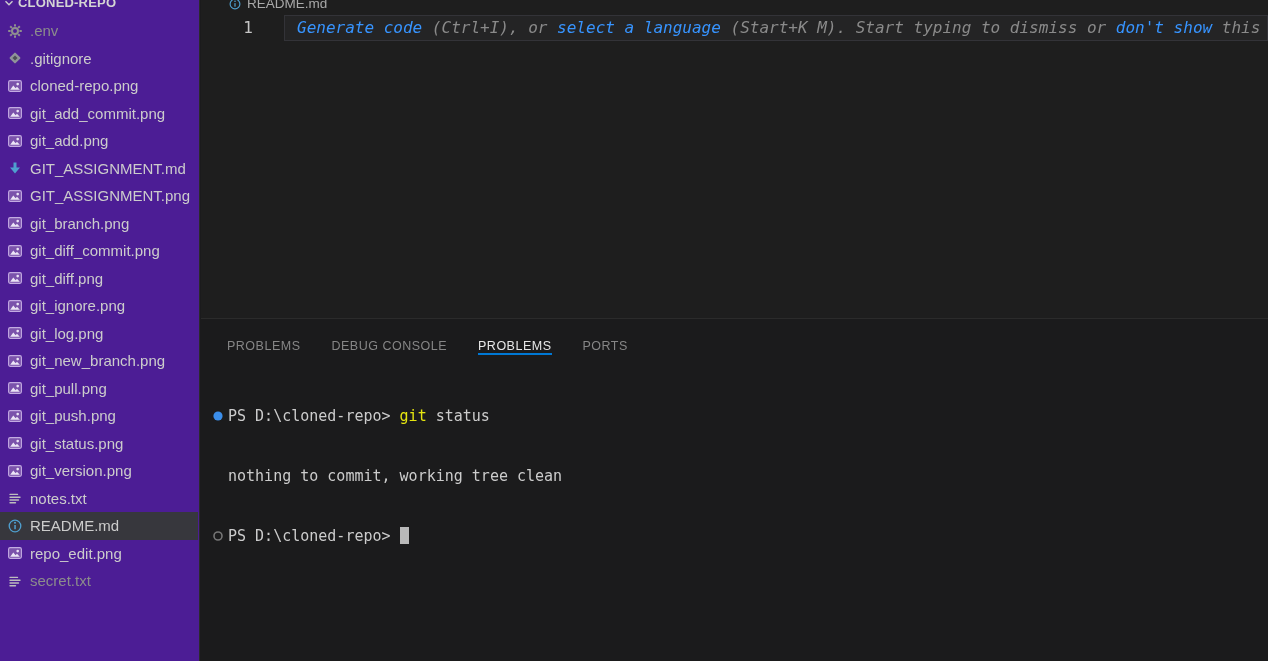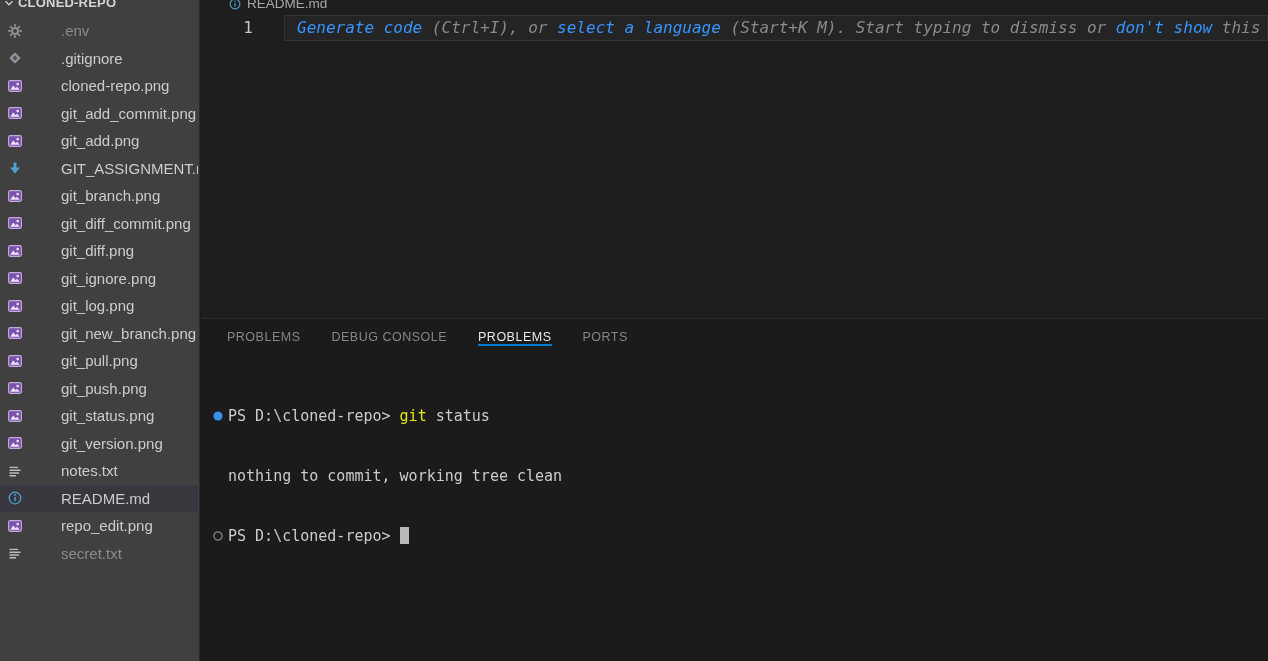--- a/index.html
+++ b/index.html
@@ -15,36 +15,36 @@
     --fg:#cccccc;
     --dim:#8c8c8c;
     color:var(--fg);
     cursor:default;
   }
   svg { display:block; }
 
   
   .sidebar {
     position:absolute; left:0; top:0; width:200px; height:661px;
-    background:#404040; border-right:1px solid #2b2b2b;
+    background:#4c1d95; border-right:1px solid #2b2b2b;
   }
   .explorer-header {
     height:13px; overflow:hidden; position:relative;
   }
   .explorer-header-inner {
     display:flex; align-items:center; gap:2px;
     transform:translateY(-5px);
     padding-left:2px;
     font-weight:bold; font-size:13px; color:#d4d4d4; letter-spacing:0.2px;
   }
   .file-list { position:absolute; top:17px; left:0; right:1px; }
   .file-row {
     height:27.5px; display:flex; align-items:center;
     padding-left:7px; font-size:15px; color:var(--fg);
-    white-space:nowrap; overflow:hidden;gap:31px;
+    white-space:nowrap; overflow:hidden;
   }
   .file-row.selected { background:#37373d; }
   .file-row.dimmed { color:var(--dim); }
   .file-icon { width:16px; height:16px; flex:0 0 16px; margin-right:7px; }
   .file-name { overflow:hidden; white-space:nowrap; }
 
   
   .main {
     position:absolute; left:201px; top:0; right:0; height:661px;
     background:#1e1e1e;
@@ -70,21 +70,21 @@
   }
   .ghost-seg { color:#8a8a8a; white-space:pre; }
   .ghost-seg.link { color:var(--link); }
 
   
   .panel {
     position:absolute; left:0; right:0; top:318px; bottom:0;
     background:#1b1b1c; border-top:1px solid #2b2b2b;
   }
   .panel-tabs {
-    display:flex; align-items:center; height:36px; padding-left:26px;
+    display:flex; align-items:flex-end; height:36px; padding-left:26px;
   }
   .panel-tab {
     display:flex; align-items:center;
     margin-right:31px; font-size:12.5px; letter-spacing:0.5px;
     color:#868686; border-bottom:2px solid transparent; padding-top:2px;
   }
   .panel-tab.active { color:#e7e7e7; border-bottom-color:var(--accent); }
 
   .terminal {
     position:absolute; top:48px; left:27px; right:0; bottom:0;
@@ -168,20 +168,28 @@
           <path d="M6.5 2.4 L9.5 2.4 L9.5 7.6 L13 7.6 L8 13.6 L3 7.6 L6.5 7.6 Z" fill="#4f9fcf"></path>
         </svg>
         <span class="file-name">GIT_ASSIGNMENT.md</span>
       </div>
       <div class="file-row">
         <svg class="file-icon" viewBox="0 0 16 16">
           <rect x="1.6" y="2.6" width="12.8" height="10.8" rx="1.6" fill="#7b52ab" stroke="#c3abe2" stroke-width="1.1"></rect>
           <circle cx="10.7" cy="6.1" r="1.3" fill="#ece5f6"></circle>
           <path d="M3.2 11.7 L6.3 7.5 L8.6 10.2 L10 8.8 L12.8 11.7 Z" fill="#ece5f6"></path>
         </svg>
+        <span class="file-name">GIT_ASSIGNMENT.png</span>
+      </div>
+      <div class="file-row">
+        <svg class="file-icon" viewBox="0 0 16 16">
+          <rect x="1.6" y="2.6" width="12.8" height="10.8" rx="1.6" fill="#7b52ab" stroke="#c3abe2" stroke-width="1.1"></rect>
+          <circle cx="10.7" cy="6.1" r="1.3" fill="#ece5f6"></circle>
+          <path d="M3.2 11.7 L6.3 7.5 L8.6 10.2 L10 8.8 L12.8 11.7 Z" fill="#ece5f6"></path>
+        </svg>
         <span class="file-name">git_branch.png</span>
       </div>
       <div class="file-row">
         <svg class="file-icon" viewBox="0 0 16 16">
           <rect x="1.6" y="2.6" width="12.8" height="10.8" rx="1.6" fill="#7b52ab" stroke="#c3abe2" stroke-width="1.1"></rect>
           <circle cx="10.7" cy="6.1" r="1.3" fill="#ece5f6"></circle>
           <path d="M3.2 11.7 L6.3 7.5 L8.6 10.2 L10 8.8 L12.8 11.7 Z" fill="#ece5f6"></path>
         </svg>
         <span class="file-name">git_diff_commit.png</span>
       </div>

